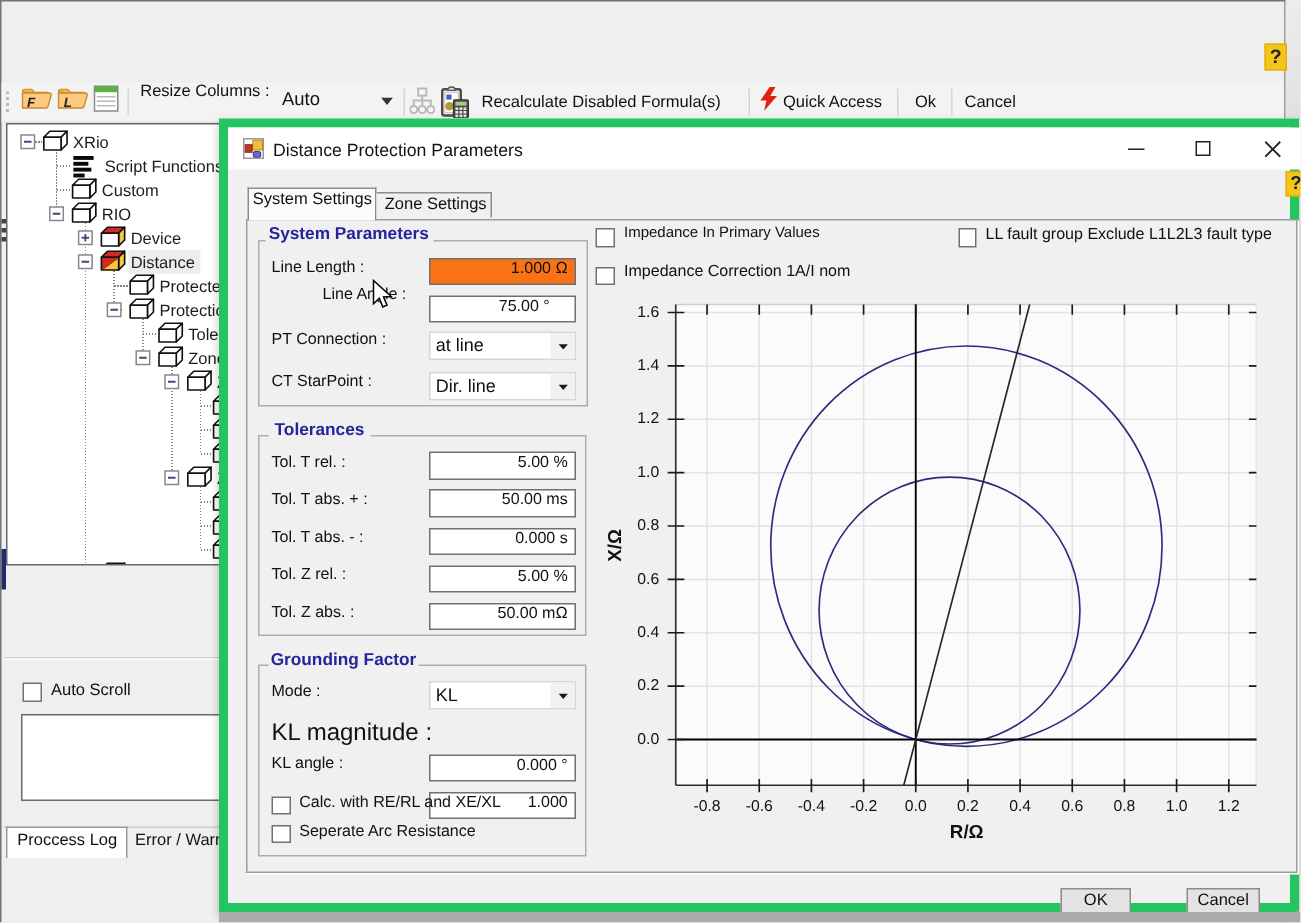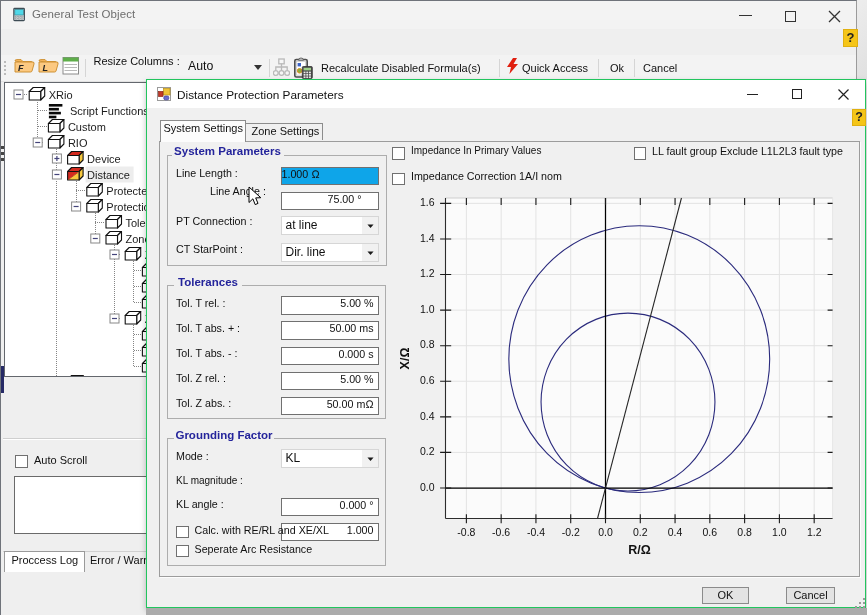--- a/index.html
+++ b/index.html
@@ -8,41 +8,20 @@
   .abs { position:absolute; white-space:nowrap; }
 </style>
 </head>
 <body>
 <div id="stage">
 
   <div class="abs" style="left:857px;top:0;width:10px;height:80px;background:linear-gradient(135deg,#ededed,#e0e0e0);"></div>
 
   <div class="abs" id="mainwin" style="left:0;top:0;width:857px;height:615px;border-left:1px solid #6f737a;border-top:1px solid #6f737a;border-right:1px solid #9b9b9b;background:#efefef;">
 
-    <div class="abs" style="left:0;top:0;width:855px;height:28px;background:#f3f3f3;">
-      <svg class="abs" style="left:12px;top:6px" width="13" height="15" viewBox="0 0 16 17">
-        <rect x="1" y="1" width="13" height="15" rx="1" fill="#e8e8e8" stroke="#3e4c55" stroke-width="1.4"></rect>
-        <rect x="2.2" y="2.2" width="10.6" height="7" fill="#4fd8e8" stroke="#2d6f7d" stroke-width="0.8"></rect>
-        <g fill="#ffffff" stroke="#5a6a72" stroke-width="0.5">
-          <rect x="2.6" y="10.6" width="2.6" height="1.6"></rect>
-            <rect x="6.2" y="10.6" width="2.6" height="1.6"></rect>
-            <rect x="9.8" y="10.6" width="2.6" height="1.6"></rect>
-          <rect x="2.6" y="13" width="2.6" height="1.6"></rect>
-            <rect x="6.2" y="13" width="2.6" height="1.6"></rect>
-            <rect x="9.8" y="13" width="2.6" height="1.6"></rect>
-        </g>
-      </svg>
-      <div class="abs" style="left:31px;top:6.5px;font-size:11.5px;color:#6e6e6e;letter-spacing:0.1px;">General Test Object</div>
-
-      <div class="abs" style="left:738px;top:14px;width:13px;height:1.4px;background:#333;"></div>
-      <div class="abs" style="left:784px;top:10px;width:11px;height:11px;border:1.3px solid #333;"></div>
-      <svg class="abs" style="left:827px;top:9px" width="13" height="13" viewBox="0 0 13 13">
-          <path d="M1 1 L12 12 M12 1 L1 12" stroke="#333" stroke-width="1.3"></path>
-        </svg>
-    </div>
 
 
     <div class="abs" style="left:842px;top:28px;width:15px;height:18px;background:#f5c518;border:1px solid #e0b010;color:#222;font-size:13px;font-weight:bold;text-align:center;line-height:16px;">?</div>
 
     <div class="abs" style="left:0;top:54px;width:855px;height:27px;background:#f3f3f3;border-bottom:1px solid #e2e2e2;">
       <div class="abs" style="left:3px;top:6px;width:2px;height:15px;background:repeating-linear-gradient(to bottom,#bbb 0,#bbb 2px,transparent 2px,transparent 4px);"></div>
 
       <svg class="abs" style="left:13px;top:2px" width="21" height="17" viewBox="0 0 21 17">
         <path d="M1 4 Q1 2.5 2.5 2.5 L7 2.5 L9 4.5 L17 4.5 Q18.5 4.5 18.5 6 L18.5 7 Z" fill="#f5b45a" stroke="#c98a28" stroke-width="0.8"></path>
         <path d="M1 15 L1 5 L19 5 Q20.5 5.2 20 7 L18 14 Q17.7 15 16.5 15 Z" fill="#fcc981" stroke="#c98a28" stroke-width="0.9"></path>
@@ -287,21 +266,21 @@
       <div class="abs" style="left:12px;top:17px;width:13px;height:13px;background:#fff;border:1px solid #707070;"></div>
       <div class="abs" style="left:31px;top:15.5px;font-size:11px;color:#111;">Auto Scroll</div>
       <div class="abs" style="left:11px;top:38px;width:142px;height:58px;background:#fff;border:1px solid #6a6a6a;"></div>
       <div class="abs" style="left:0;top:113px;width:153px;height:1px;background:#d0d0d0;"></div>
       <div class="abs" style="left:1px;top:113px;width:81px;height:21px;background:#fff;border:1px solid #9a9a9a;border-bottom:none;"></div>
       <div class="abs" style="left:8.5px;top:116px;font-size:11px;color:#111;">Proccess Log</div>
       <div class="abs" style="left:87px;top:116px;font-size:11px;color:#111;">Error / Warn</div>
     </div>
   </div>
 
-  <div class="abs" id="dialog" style="left:146px;top:79px;width:720px;height:529px;background:#f0f0f0;border:1px solid #22c55e;box-shadow:0 3px 6px rgba(0,0,0,0.25);">
+  <div class="abs" id="dialog" style="left:146px;top:79px;width:720px;height:529px;background:#f0f0f0;border:6px solid #22c55e;box-shadow:0 3px 6px rgba(0,0,0,0.25);">
 
     <div class="abs" style="left:0;top:0;width:718px;height:28px;background:#fff;">
       <svg class="abs" style="left:10px;top:7px" width="14" height="14" viewBox="0 0 14 14">
         <rect x="0.5" y="0.5" width="13" height="13" fill="#fff" stroke="#9a9a9a"></rect>
         <rect x="6.5" y="1.5" width="6.5" height="6.5" fill="#f0c239" stroke="#b89010" stroke-width="0.7"></rect>
         <rect x="1.5" y="4.5" width="4.5" height="5" fill="#c23828" stroke="#8d2418" stroke-width="0.7"></rect>
         <rect x="6.8" y="9" width="5" height="3.8" rx="1.5" fill="#6a6ad0" stroke="#3a3a9a" stroke-width="0.7"></rect>
       </svg>
       <div class="abs" style="left:30px;top:8px;font-size:11.8px;color:#111;">Distance Protection Parameters</div>
       <div class="abs" style="left:600px;top:13.5px;width:11px;height:1.4px;background:#222;"></div>
@@ -318,21 +297,21 @@
     </div>
     <div class="abs" style="left:98.5px;top:42.8px;width:77px;height:17.7px;background:#f0f0f0;border:1px solid #8c8c8c;border-bottom:none;border-left:none;z-index:2;text-align:right;">
       <div class="abs" style="left:6px;top:1.5px;font-size:11px;color:#111;">Zone Settings</div>
     </div>
 
     <div class="abs" style="left:11.5px;top:60.5px;width:701px;height:436px;background:#f0f0f0;border:1px solid #9c9c9c;box-shadow:1px 1px 0 #fdfdfd;"></div>
 
     <div class="abs" style="left:19.5px;top:74.5px;width:220px;height:111.5px;border:1px solid #adadad;"></div>
       <div class="abs" style="left:24.5px;top:64.5px;width:112px;height:14px;background:#f0f0f0;font-size:11.5px;font-weight:bold;color:#24249b;text-align:center;">System Parameters</div>
     <div class="abs" style="left:29px;top:87.0px;font-size:10.7px;color:#111;">Line Length :</div>
-    <div class="abs" style="left:133.5px;top:87px;width:98px;height:18px;background:#0ea5e9;border:1px solid #707070;font-size:10.7px;color:#111;line-height:13px;padding-right:4px;">1.000 Ω</div>
+    <div class="abs" style="left:133.5px;top:87px;width:98px;height:18px;background:#f97316;border:1px solid #707070;font-size:10.7px;color:#111;text-align:right;line-height:13px;padding-right:4px;">1.000 Ω</div>
     <div class="abs" style="left:29px;top:105px;font-size:10.7px;color:#111;padding-left:34px;">Line Angle :</div>
     <div class="abs" style="left:133.5px;top:111.5px;width:98px;height:18px;background:#fff;border:1px solid #707070;font-size:10.7px;color:#111;text-align:right;line-height:13px;padding-right:16px;">75.00 °</div>
     <div class="abs" style="left:29px;top:134.5px;font-size:10.7px;color:#111;">PT Connection :</div>
     <div class="abs" style="left:133.5px;top:135.5px;width:98px;height:19.5px;background:#fff;border:1px solid #d6d6d6;font-size:12px;color:#111;line-height:16px;padding-left:4px;">at line<div class="abs" style="right:0;top:0;width:16px;height:17.5px;background:#f1f1f1;">
           <svg style="position:absolute;left:5px;top:7px" width="7" height="4.5" viewBox="0 0 8 5">
             <path d="M0.5 0.5 L7.5 0.5 L4 4.5 Z" fill="#1a1a1a"></path>
           </svg>
         </div></div>
     <div class="abs" style="left:29px;top:162.5px;font-size:10.7px;color:#111;">CT StarPoint :</div>
     <div class="abs" style="left:133.5px;top:162.5px;width:98px;height:19.5px;background:#fff;border:1px solid #d6d6d6;font-size:12px;color:#111;line-height:16px;padding-left:4px;">Dir. line<div class="abs" style="right:0;top:0;width:16px;height:17.5px;background:#f1f1f1;">
@@ -353,21 +332,21 @@
     <div class="abs" style="left:29px;top:317.2px;font-size:10.7px;color:#111;">Tol. Z abs. :</div>
     <div class="abs" style="left:133.5px;top:316.5px;width:98px;height:18.5px;background:#fff;border:1px solid #707070;font-size:10.7px;color:#111;text-align:right;line-height:13px;padding-right:4px;">50.00 mΩ</div>
     <div class="abs" style="left:20px;top:357.5px;width:219px;height:128px;border:1px solid #adadad;"></div>
       <div class="abs" style="left:27.0px;top:349.0px;width:100px;height:14px;background:#f0f0f0;font-size:11.5px;font-weight:bold;color:#24249b;text-align:center;">Grounding Factor</div>
     <div class="abs" style="left:29px;top:369.5px;font-size:10.7px;color:#111;">Mode :</div>
     <div class="abs" style="left:133.5px;top:368.5px;width:98px;height:19.5px;background:#fff;border:1px solid #d6d6d6;font-size:12px;color:#111;line-height:16px;padding-left:4px;">KL<div class="abs" style="right:0;top:0;width:16px;height:17.5px;background:#f1f1f1;">
           <svg style="position:absolute;left:5px;top:7px" width="7" height="4.5" viewBox="0 0 8 5">
             <path d="M0.5 0.5 L7.5 0.5 L4 4.5 Z" fill="#1a1a1a"></path>
           </svg>
         </div></div>
-    <div class="abs" style="left:29px;top:395.0px;font-size:10px;color:#111;">KL magnitude :</div>
+    <div class="abs" style="left:29px;top:395.0px;font-size:16px;color:#111;">KL magnitude :</div>
     <div class="abs" style="left:133.5px;top:395px;width:98px;height:18px;background:#fff;border:1px solid #707070;font-size:10.7px;color:#111;text-align:right;line-height:13px;padding-right:4px;margin-top:48px;">1.000</div>
     <div class="abs" style="left:29px;top:418.0px;font-size:10.7px;color:#111;">KL angle :</div>
     <div class="abs" style="left:133.5px;top:418px;width:98px;height:17.5px;background:#fff;border:1px solid #707070;font-size:10.7px;color:#111;text-align:right;line-height:13px;padding-right:4px;">0.000 °</div>
     <div class="abs" style="left:29px;top:445.5px;width:12.5px;height:12.5px;background:#fff;border:1px solid #707070;"></div>
       <div class="abs" style="left:47.5px;top:444.0px;font-size:10.7px;color:#111;">Calc. with RE/RL and XE/XL</div>
     <div class="abs" style="left:29px;top:464.5px;width:12.5px;height:12.5px;background:#fff;border:1px solid #707070;"></div>
       <div class="abs" style="left:47.5px;top:463.0px;font-size:10.7px;color:#111;">Seperate Arc Resistance</div>
     <div class="abs" style="left:245px;top:67px;width:12.5px;height:12.5px;background:#fff;border:1px solid #707070;"></div>
       <div class="abs" style="left:264px;top:64.5px;font-size:10px;color:#111;">Impedance In Primary Values</div>
     <div class="abs" style="left:245px;top:92.5px;width:12.5px;height:12.5px;background:#fff;border:1px solid #707070;"></div>

